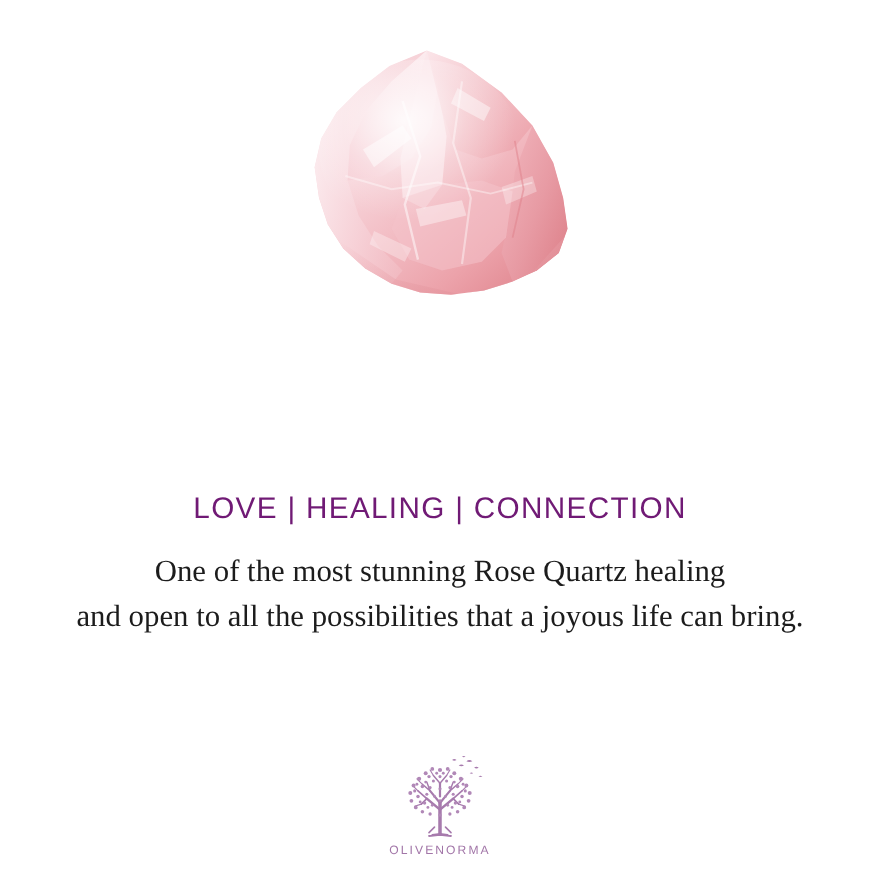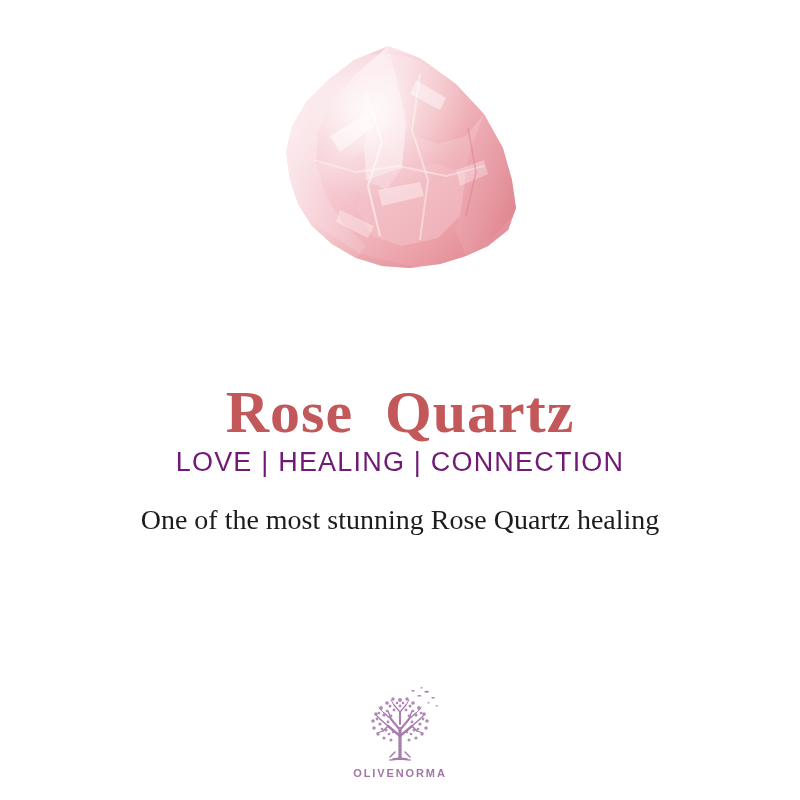--- a/index.html
+++ b/index.html
@@ -93,21 +93,21 @@
   }
   #logo-mark {
     display: block;
     margin: 0 auto;
   }
   #logo-word {
     display: block;
     margin-top: 1px;
     font-family: "Liberation Sans", "DejaVu Sans", sans-serif;
     font-size: 11px;
-    font-weight: 700;
+    font-weight: 400;
     letter-spacing: 1.9px;
     color: #a276a8;
   }
 </style>
 </head>
 <body>
 
 <div id="card">
 
   <div id="crystal-wrap">
@@ -192,26 +192,26 @@
         <path d="M96 52 L112 102 L98 146 L110 196" stroke="#ffffff" stroke-width="2.2" fill="none" opacity="0.5"></path>
         <path d="M150 34 L142 90 L158 140 L150 200" stroke="#ffffff" stroke-width="2" fill="none" opacity="0.42"></path>
         <path d="M44 120 L86 132 L128 126 L176 136 L214 126" stroke="#ffffff" stroke-width="1.8" fill="none" opacity="0.4"></path>
         <path d="M198 88 L206 132 L196 176" stroke="#e07f89" stroke-width="1.6" fill="none" opacity="0.5"></path>
 
         <ellipse cx="112" cy="96" rx="92" ry="82" fill="url(#gGlow)"></ellipse>
       </g>
     </svg>
   </div>
 
-  <h1 id="title">Rose  Quartz</h1>
 
   <div id="subtitle">LOVE | HEALING | CONNECTION</div>
 
   <div id="body-copy">
     <span class="bline">One of the most stunning Rose Quartz healing</span>
+    <span class="bline">and open to all the possibilities that a joyous life can bring.</span>
   </div>
 
   <div id="logo">
     <svg id="logo-mark" width="86" height="80" viewBox="0 0 86 80">
       <g stroke="#a77bad" fill="none" stroke-linecap="round">
 
         <path d="M43 72 L43 44" stroke-width="3.2"></path>
         <path d="M43 72 L36 73 M43 72 L50 73 M43 73 L33 74 M43 73 L53 74" stroke-width="1.6"></path>
 
         <path d="M38 66 L33 71 M48 66 L53 71" stroke-width="1.5"></path>

